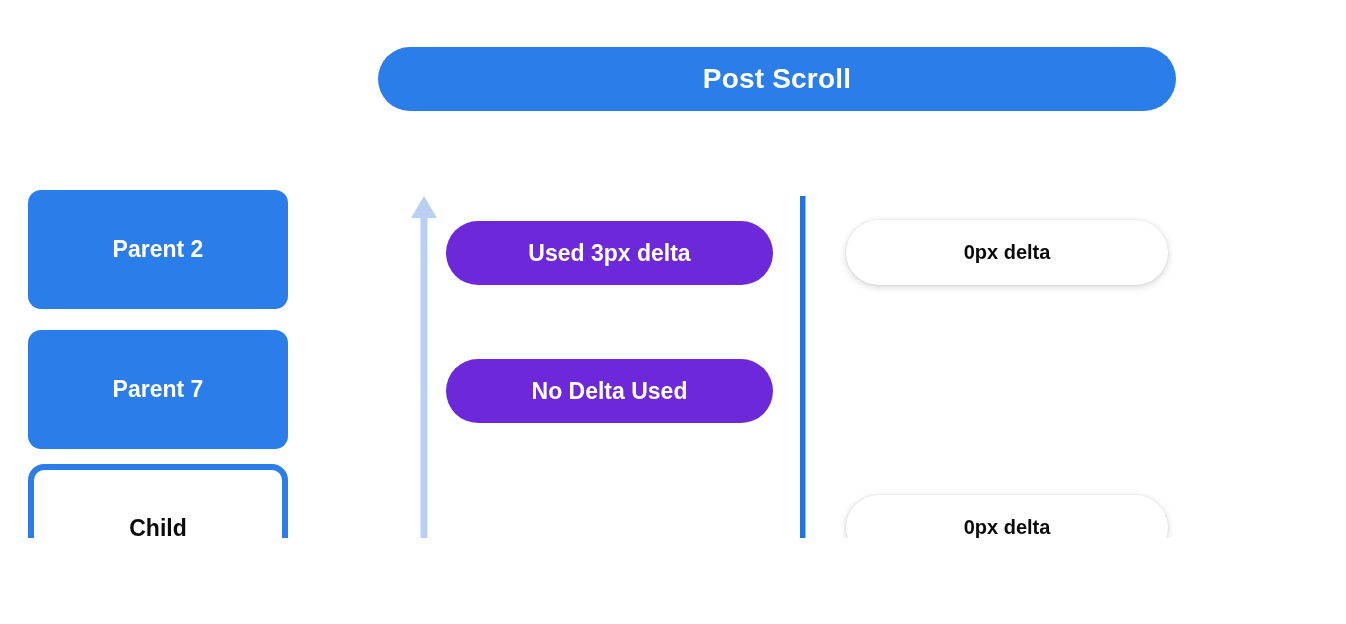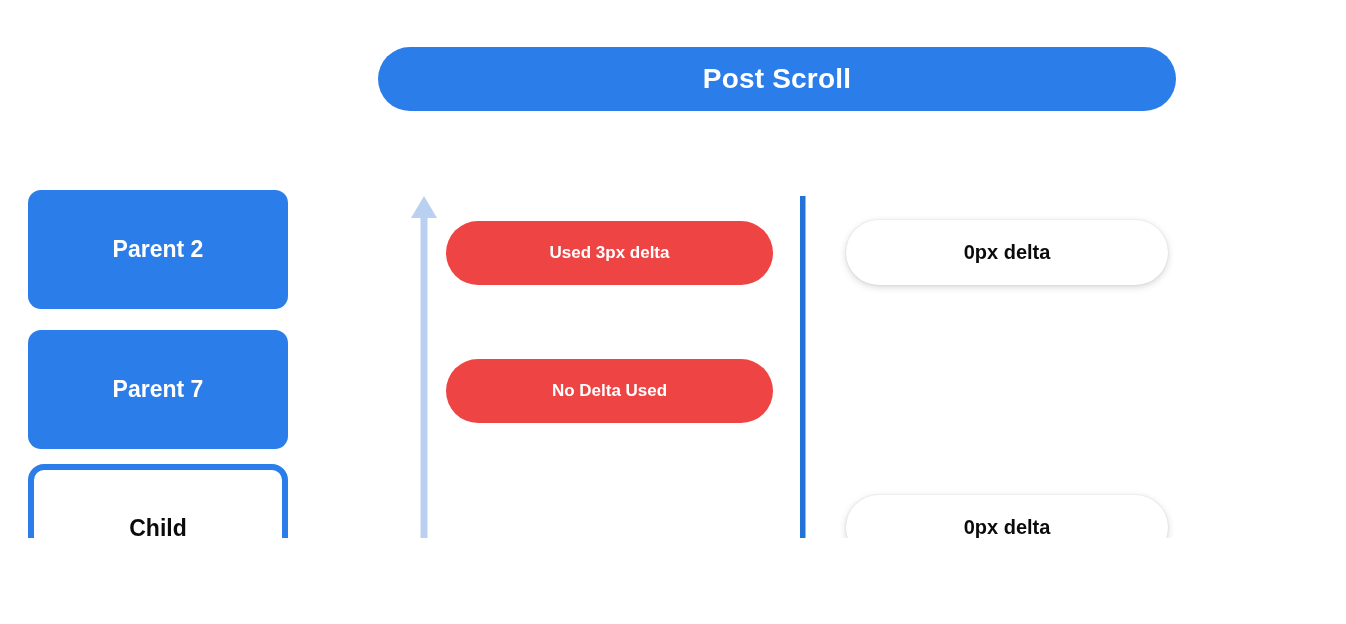--- a/index.html
+++ b/index.html
@@ -81,24 +81,24 @@
 
   
   .pill {
     position: absolute;
     display: flex;
     align-items: center;
     justify-content: center;
     box-sizing: border-box;
   }
   .pill.blue {
-    background: #ef4444;
+    background: #6d28d9;
     border-radius: 34px;
     color: #ffffff;
-    font-size: 17px;
+    font-size: 23px;
     font-weight: bold;
   }
   .pill.white {
     background: #ffffff;
     border-radius: 34px;
     color: #0b0b0b;
     font-size: 20px;
     font-weight: bold;
     box-shadow: 0 2px 7px rgba(60,64,67,0.22), 0 0 2px rgba(60,64,67,0.14);
   }

